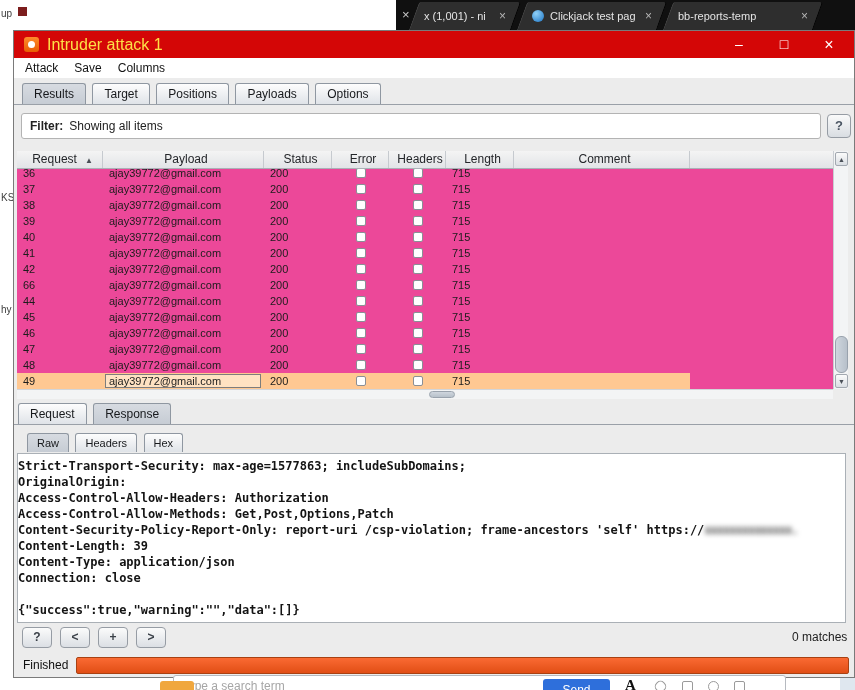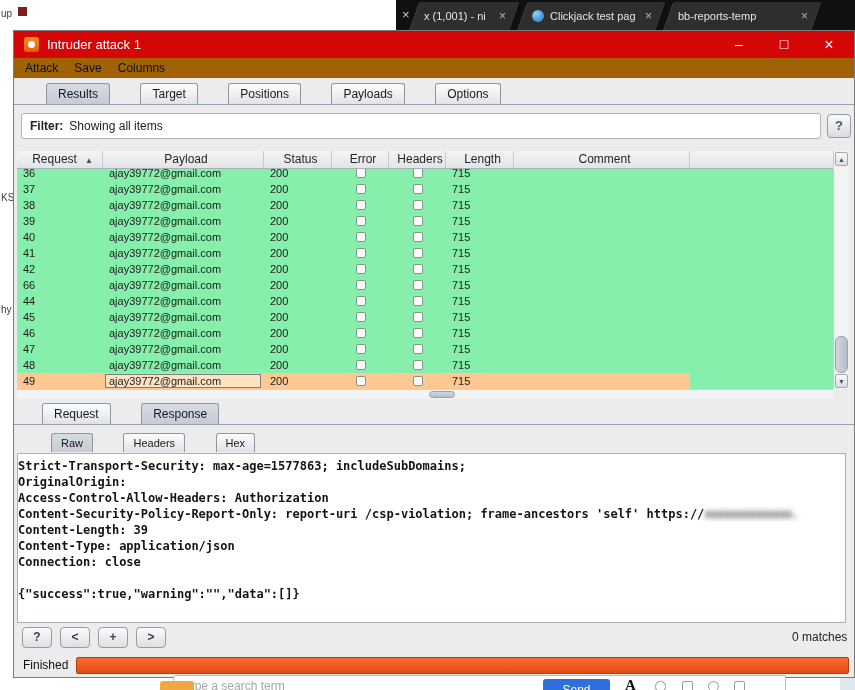--- a/index.html
+++ b/index.html
@@ -22,31 +22,31 @@
 
   
   .burp { position:absolute; left:13px; top:30px; width:842px; height:648px;
           background:#ececec; border:1px solid #7a7a7a; }
 
   .titlebar { position:absolute; left:0; top:0; width:100%; height:27px; background:#d40606; }
   .burp-icon { position:absolute; left:10px; top:6px; width:15px; height:15px; border-radius:3px;
                background:linear-gradient(#ff8c2a,#e85d04); }
   .burp-icon::after { content:""; position:absolute; left:4px; top:4px; width:7px; height:7px;
                       border-radius:50%; background:#fff; }
-  .win-title { position:absolute; left:33px; top:0; height:27px; line-height:27px; color:#ffffff; font-size:13px; }
+  .win-title { position:absolute; left:33px; top:0; height:27px; line-height:27px; color:#fde047; font-size:16px; }
   .win-btn { position:absolute; top:0; width:34px; height:27px; line-height:27px; text-align:center;
              color:#fff; font-size:14px; cursor:default; }
 
-  .menubar { position:absolute; left:0; top:27px; width:100%; height:20px; background:#a16207;
+  .menubar { position:absolute; left:0; top:27px; width:100%; height:20px; background:#ffffff;
              display:flex; align-items:center; gap:16px; padding-left:11px; font-size:12px; color:#111; }
   .menu-item { cursor:default; }
   .tabrow { position:absolute; left:0; width:100%; border-bottom:1px solid #9aa0a8; }
   .tab { display:inline-block; height:21px; line-height:21px; padding:0 11px; font-size:12px; color:#17191c;
          background:linear-gradient(#fdfdfd,#dfe3e8); border:1px solid #8f97a1; border-bottom:none;
-         border-radius:3px 3px 0 0; margin-right:2px; cursor:default;margin-left:24px; }
+         border-radius:3px 3px 0 0; margin-right:2px; cursor:default; }
   .tab.selected { background:linear-gradient(#d7dbe1,#c6ccd4); }
   .maintabs-pos { top:47px; height:27px; padding-left:8px; padding-top:5px; }
 
   .filter-box { position:absolute; left:7px; top:82px; width:800px; height:26px; background:#fff;
                 border:1px solid #b3b3b3; border-radius:3px; line-height:24px; padding-left:8px;
                 font-size:12px; color:#222; }
   .filter-box b { margin-right:6px; }
   .help-btn { position:absolute; left:813px; top:83px; width:24px; height:24px; border-radius:4px;
               background:linear-gradient(#fafafa,#d9dde2); border:1px solid #969ca4; text-align:center;
               line-height:22px; font-size:13px; font-weight:bold; color:#4a5563; }
@@ -59,21 +59,21 @@
   .sort { font-size:8px; color:#4a4f56; margin-left:8px; }
 
   .c-request { width:86px; }
   .c-payload { width:161px; }
   .c-status  { width:68px; }
   .c-error   { width:57px; }
   .c-timeout { width:57px; }
   .c-length  { width:68px; }
   .c-comment { width:176px; }
 
-  .tbody { position:absolute; left:3px; top:138px; width:816px; height:220px; background:#86efac; overflow:hidden; }
+  .tbody { position:absolute; left:3px; top:138px; width:816px; height:220px; background:#ec4899; overflow:hidden; }
   .trow { display:flex; height:16px; font-size:11px; color:#1c1c1c; }
   .trow:first-child { margin-top:-4px; }
   .named { display:flex; width:673px; }
   .fillercell { flex:1; }
   .c { line-height:16px; padding-left:6px; white-space:nowrap; overflow:hidden; }
   .c.c-error, .c.c-timeout { display:flex; align-items:center; justify-content:center; padding-left:0; }
   .cb { width:10px; height:10px; background:#fff; border:1px solid #8a8f96; border-radius:2px; }
   .trow.selected .named { background:#ffc892; }
   .trow.selected .c-payload { padding-left:2px; padding-right:3px; }
   .trow.selected .c-payload span { display:block; height:14px; margin-top:1px; line-height:12px;
@@ -454,20 +454,21 @@
     <div class="tabrow viewtabs-pos">
       <span class="tab selected">Raw</span>
       <span class="tab">Headers</span>
       <span class="tab">Hex</span>
     </div>
 
     <div class="response-panel">
         <div class="code-line">Strict-Transport-Security: max-age=1577863; includeSubDomains;</div>
         <div class="code-line">OriginalOrigin:</div>
         <div class="code-line">Access-Control-Allow-Headers: Authorization</div>
+        <div class="code-line">Access-Control-Allow-Methods: Get,Post,Options,Patch</div>
         <div class="code-line">Content-Security-Policy-Report-Only: report-uri /csp-violation; frame-ancestors 'self' https://<span class="redacted">xxxxxxxxxxxxxx.</span></div>
         <div class="code-line">Content-Length: 39</div>
         <div class="code-line">Content-Type: application/json</div>
         <div class="code-line">Connection: close</div>
         <div class="code-line">&nbsp;</div>
         <div class="code-line">{"success":true,"warning":"","data":[]}</div>
       </div>
 
     <div class="sbtn" style="left:8px;">?</div>
     <div class="sbtn" style="left:46px;">&lt;</div>

